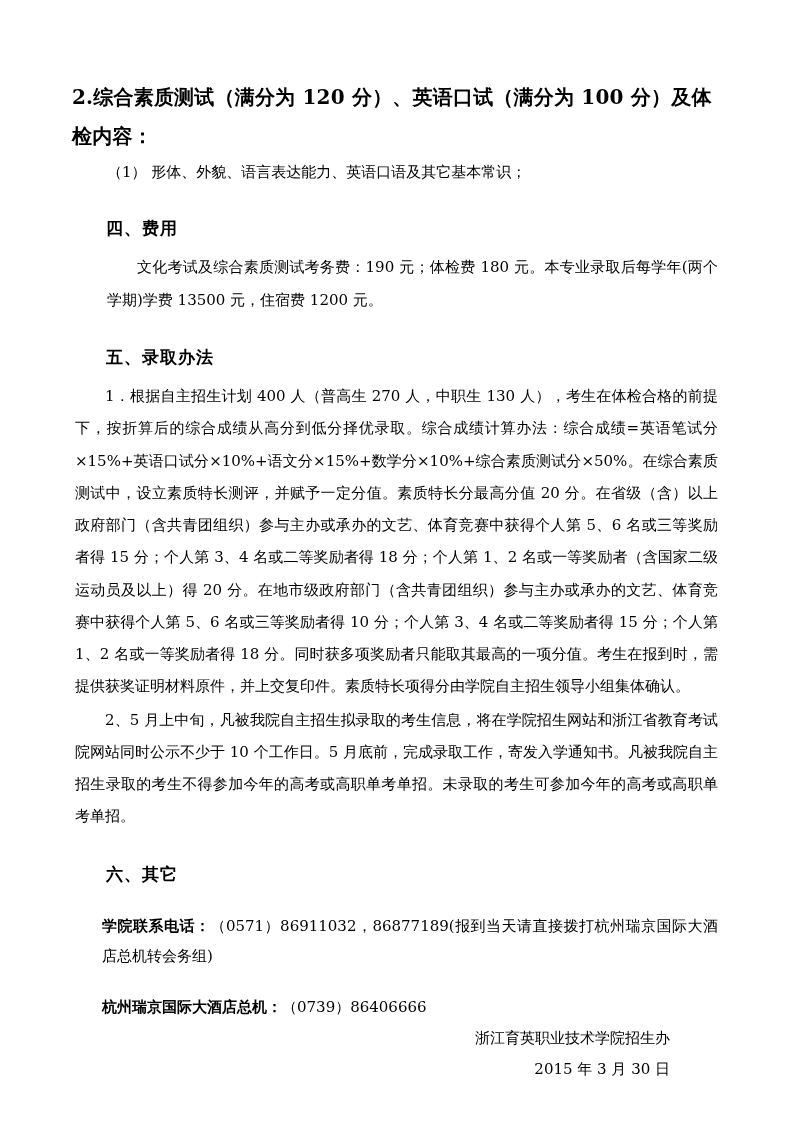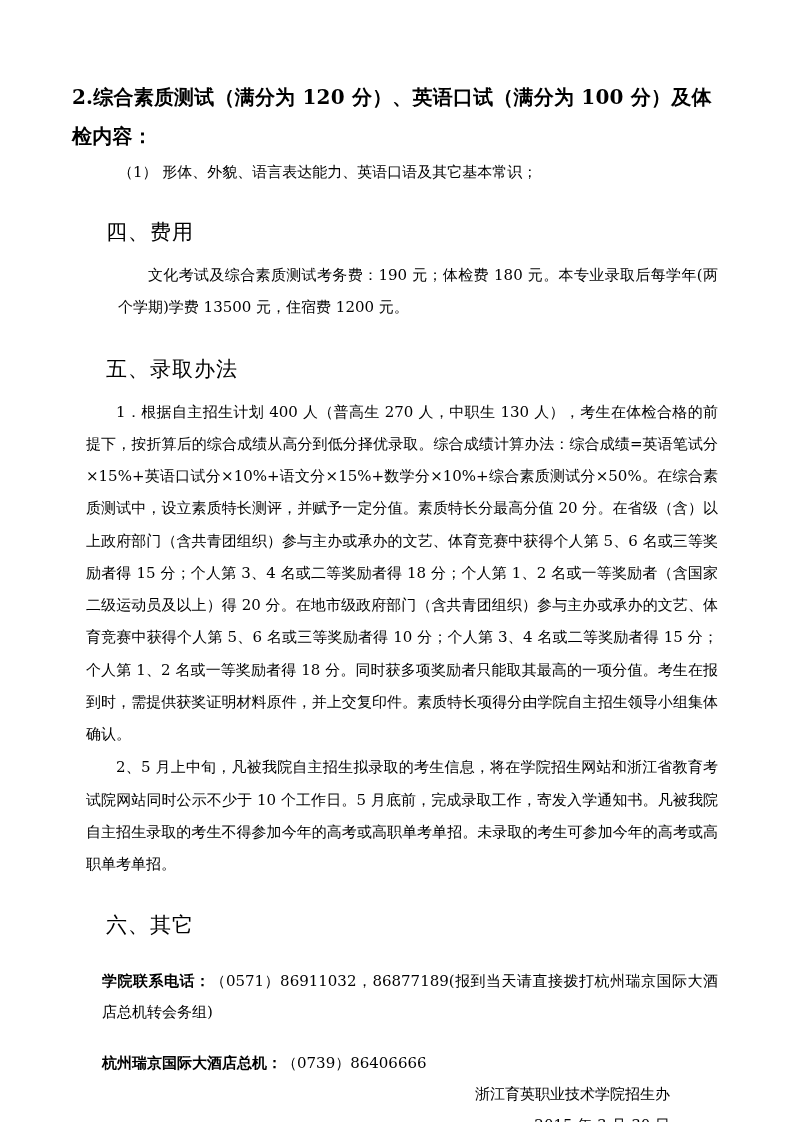--- a/index.html
+++ b/index.html
@@ -24,28 +24,28 @@
     font-size: 15px;
     line-height: 1.95;
   }
   .heading-num {
     font-weight: bold;
     font-size: 20px;
     margin: 6px 0 2px 0;
     letter-spacing: 0.2px;
   }
   .section-title {
-    font-weight: normal;
-    font-size: 21px;
+    font-weight: bold;
+    font-size: 17px;
     margin: 18px 0 6px 0;
     padding-left: 34px;
     letter-spacing: 1px;
   }
   .para {
-    margin: 0 0 1px 14px;
+    margin: 0 0 1px 3px;
     text-indent: 0;
     text-align: justify;
     text-justify: inter-ideograph;
   }
   .indent1 {
     padding-left: 32px;
   }
   .indent-first {
     text-indent: 30px;
   }

